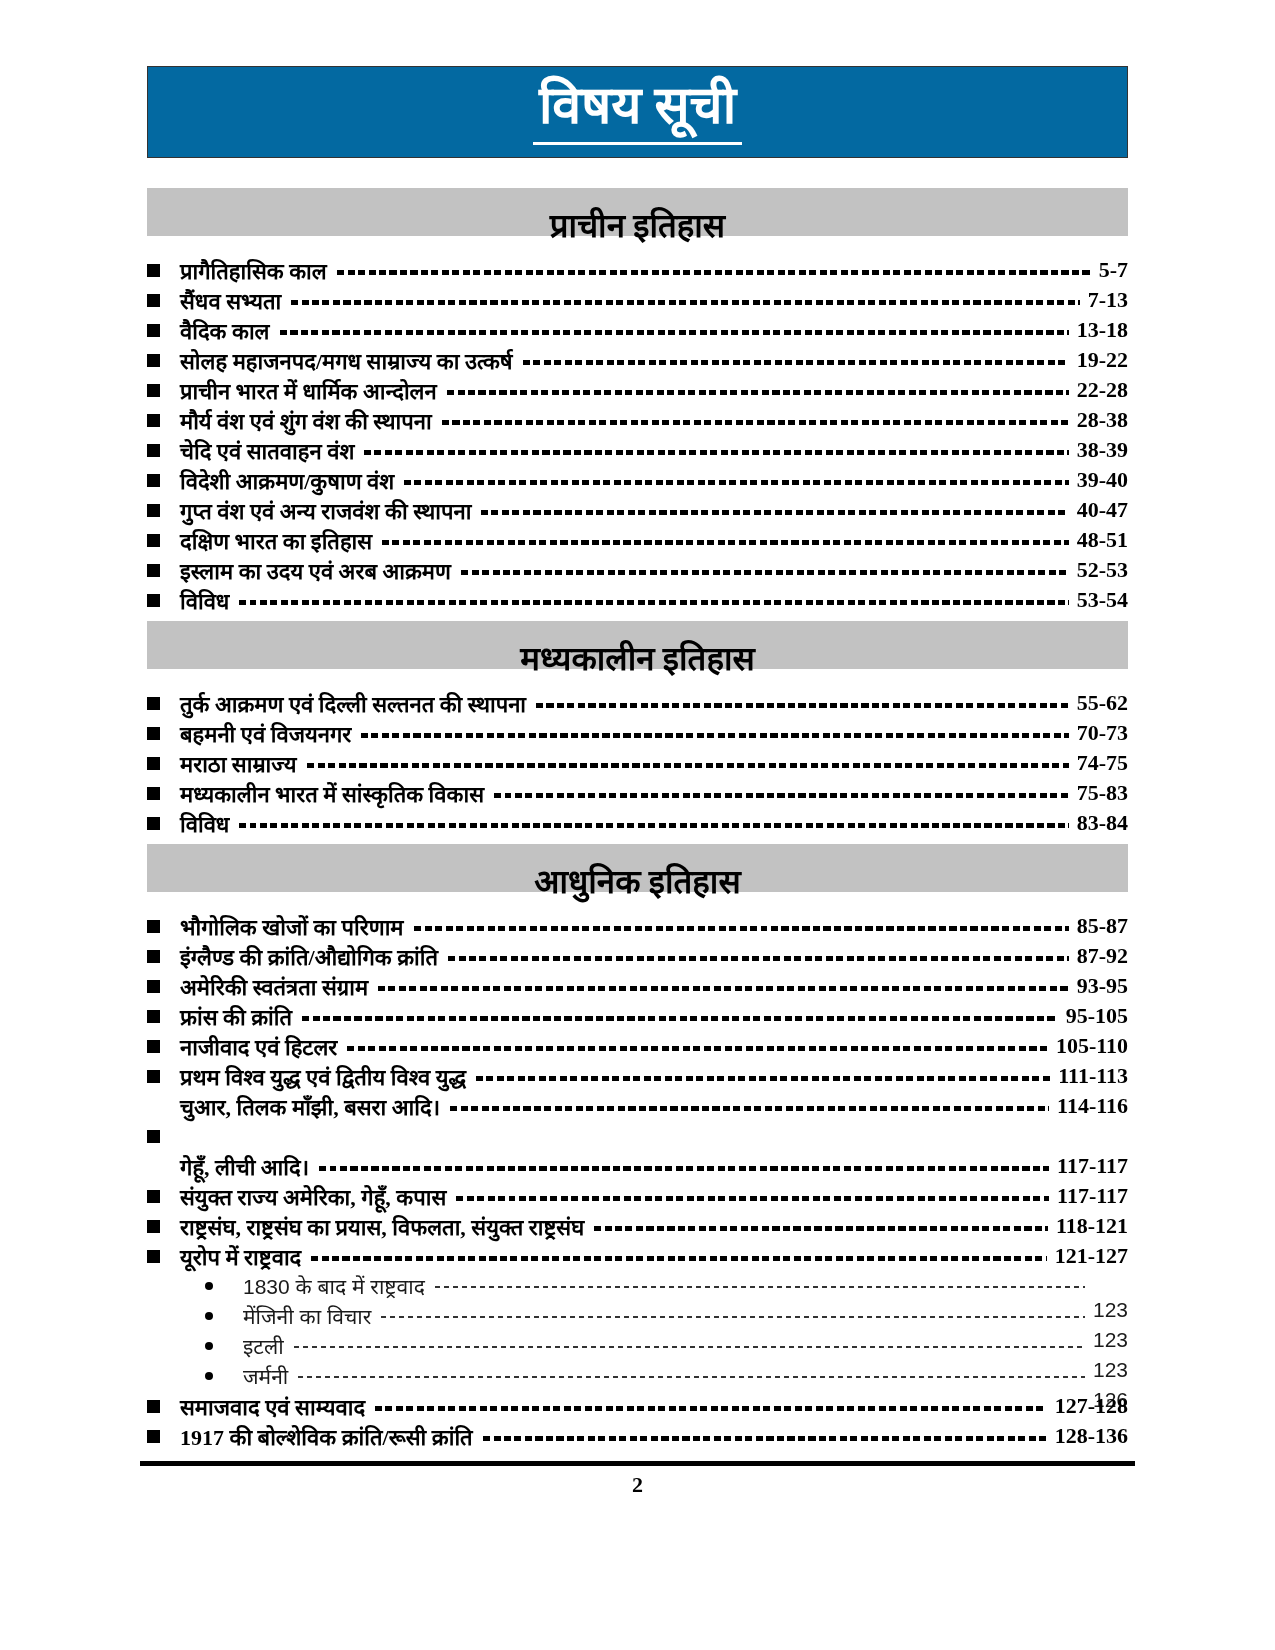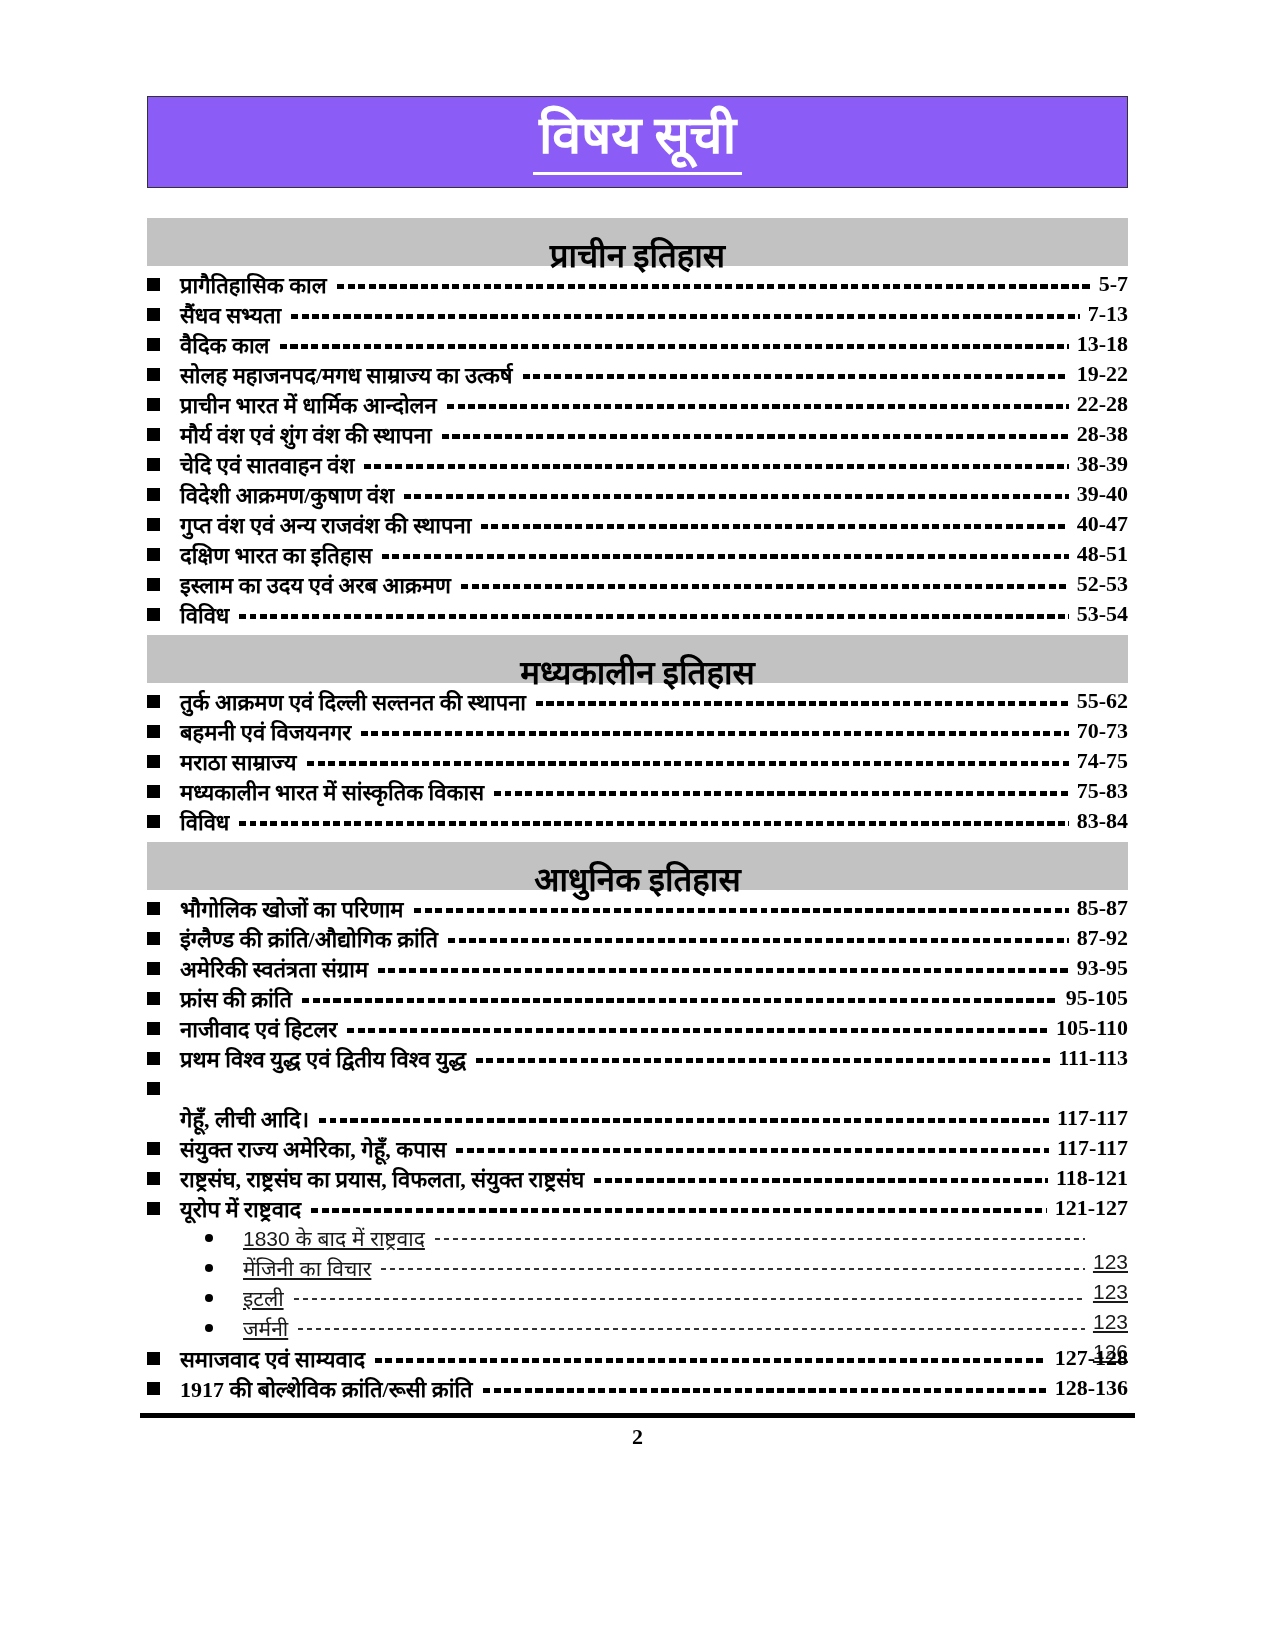--- a/index.html
+++ b/index.html
@@ -9,23 +9,23 @@
     font-family:"Liberation Serif", serif;
     color:#000;
     overflow:hidden;
     position:relative;
   }
   .page{position:absolute;inset:0;}
   .content{margin:0 147px;width:981px;}
 
   
   .banner{
-    margin:96px 147px 0;
+    margin:66px 147px 0;
     width:981px;height:92px;
-    background:#8b5cf6;
+    background:#0369a1;
     display:flex;align-items:center;justify-content:center;
     border:1px solid #333;
     box-sizing:border-box;
   }
   .banner-title{
     color:#fff;
     font-size:52px;
     font-weight:bold;
     line-height:1;
     padding:0 6px 10px;
@@ -40,21 +40,21 @@
     margin-top:6px;
   }
   .toc-section:first-child .section-bar{margin-top:30px;}
   .section-title{
     font-size:33px;
     font-weight:bold;
     line-height:1;
     margin-top:28px;
   }
 
-  .rows{padding-top:3px;text-align:right;}
+  .rows{padding-top:19px;text-align:right;}
 
   
   .row{
     display:flex;
     align-items:center;
     height:30px;
     font-size:22px;
     font-weight:bold;
     white-space:nowrap;
   }
@@ -74,21 +74,20 @@
     transform:translateY(2px);
   }
   .pages{flex:0 0 auto;font-weight:bold;}
 
   
   .row.sub{
     font-family:"Liberation Sans", sans-serif;
     font-weight:normal;
     font-size:21px;
     color:#1a1a1a;
-    text-decoration:underline;
   }
   .row.sub .bullet{
     width:8px;height:8px;flex:0 0 8px;
     border-radius:50%;
     margin-left:58px;
     margin-right:30px;
   }
   .row.sub .leader{
     height:2px;
     background:repeating-linear-gradient(90deg,#333 0 5px,transparent 5px 9px);
@@ -297,20 +296,26 @@
   </div>
 
   <div class="row">
     <span class="bullet"></span>
     <span class="label">प्रथम विश्व युद्ध एवं द्वितीय विश्व युद्ध</span>
     <span class="leader"></span>
     <span class="pages">111-113</span>
   </div>
 
 
+  <div class="row cont">
+    <span class="bullet-spacer"></span>
+    <span class="label">चुआर, तिलक माँझी, बसरा आदि।</span>
+    <span class="leader"></span>
+    <span class="pages">114-116</span>
+  </div>
 
   <div class="row headline">
     <span class="bullet"></span>
 
   </div>
 
   <div class="row cont">
     <span class="bullet-spacer"></span>
     <span class="label">गेहूँ, लीची आदि।</span>
     <span class="leader"></span>

